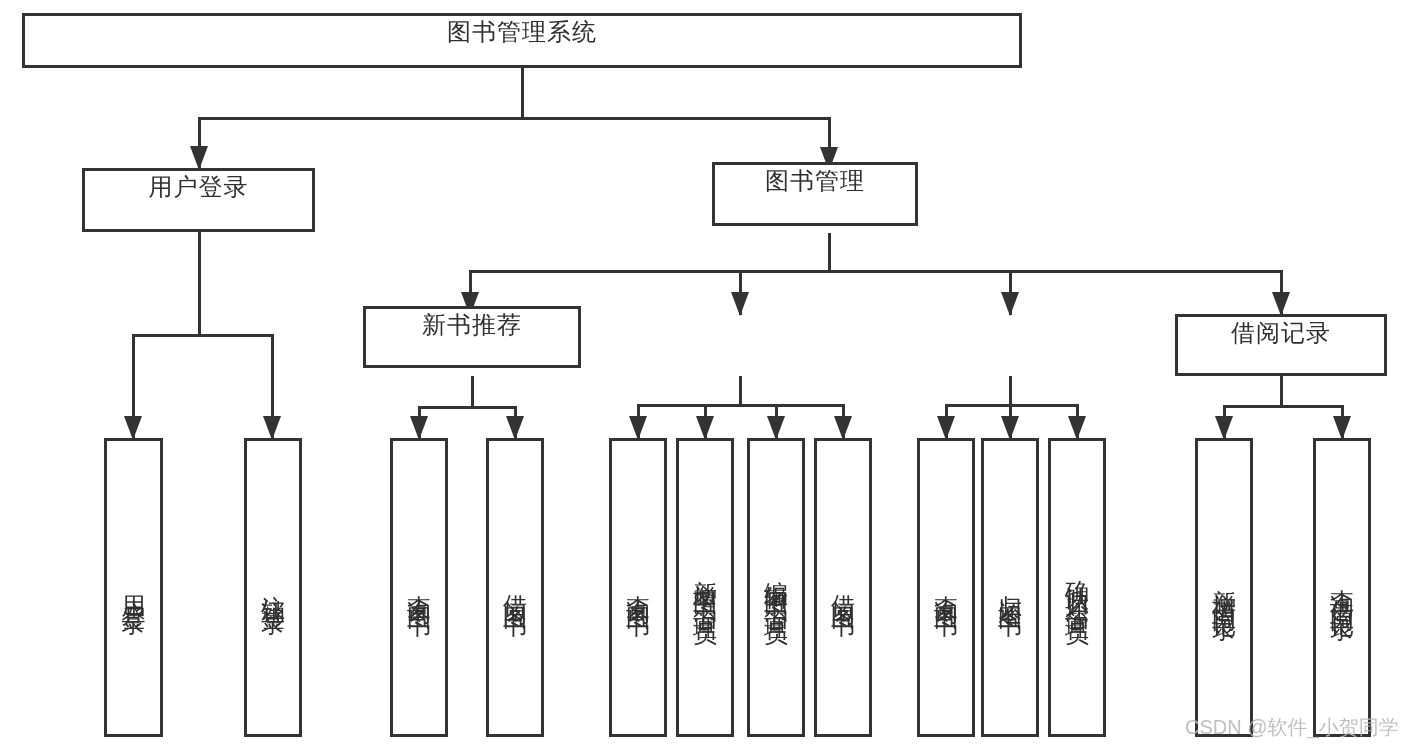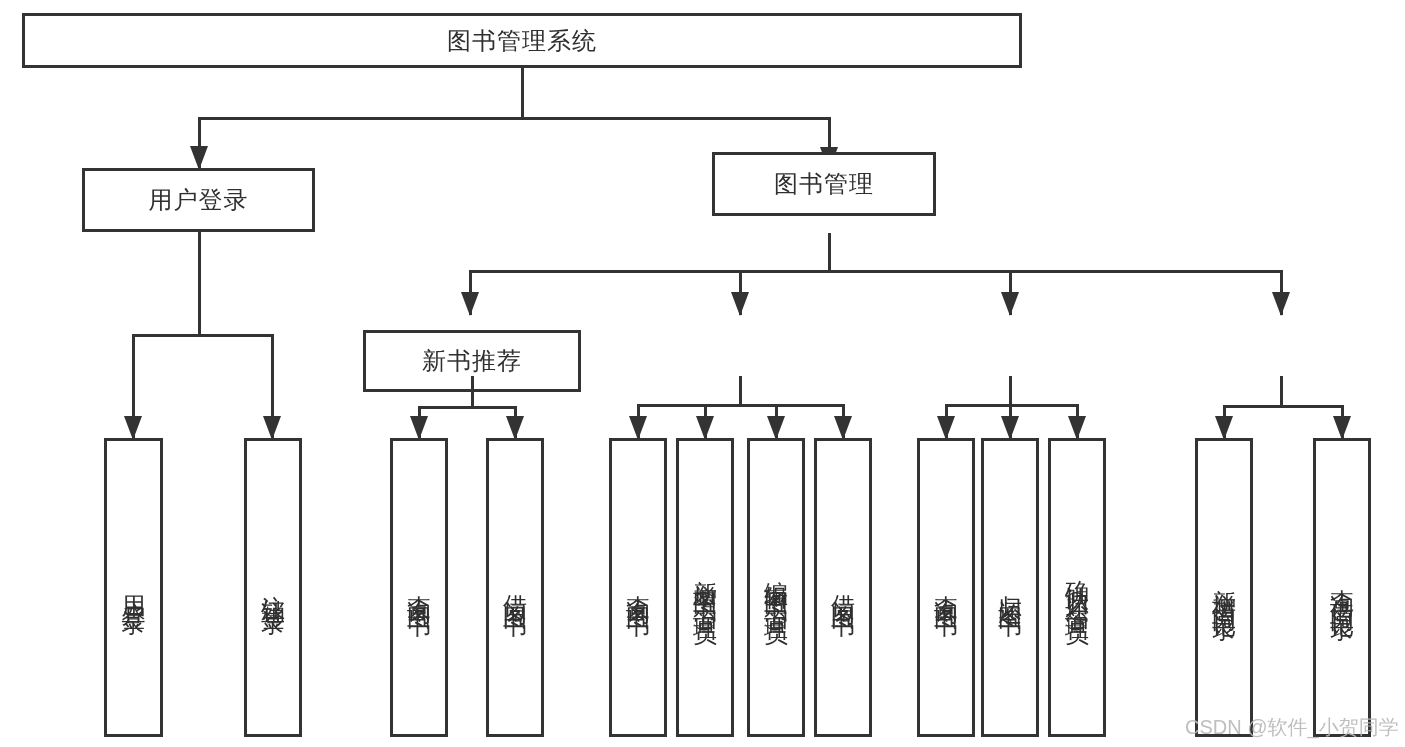--- a/index.html
+++ b/index.html
@@ -8,21 +8,21 @@
     --background:#ffffff;
     --watermark:#b8b8b8;
   }
   html,body{margin:0;padding:0;background:var(--background);}
   .canvas{
     position:relative;width:1405px;height:747px;background:var(--background);
     overflow:hidden;font-family:"Liberation Sans","DejaVu Sans",sans-serif;
   }
   .node{
     position:absolute;box-sizing:border-box;border:3px solid var(--line);
-    background:var(--background);display:flex;align-items:center;justify-content:center;
+    background:var(--background);display:flex;align-items:flex-start;justify-content:center;
     color:var(--text);font-size:24px;letter-spacing:1px;
   }
   .leaf{
     position:absolute;box-sizing:border-box;border:3px solid var(--line);
     background:var(--background);display:flex;align-items:center;justify-content:center;
     color:var(--text);font-size:24px;top:438px;width:58px;height:299px;
   }
   .leaf span{
     writing-mode:vertical-rl;letter-spacing:6px;line-height:1;white-space:nowrap;
   }
@@ -50,21 +50,21 @@
   <div class="vline" style="left:521px;top:68px;height:50px"></div>
   <div class="hline" style="left:198px;top:117px;width:633px"></div>
   <div class="vline" style="left:198px;top:117px;height:52px"></div>
   <div class="arrow" style="left:190px;top:146px"></div>
   <div class="vline" style="left:828px;top:117px;height:53px"></div>
   <div class="arrow" style="left:820px;top:147px"></div>
 
   <div class="node" style="left:82px;top:168px;width:233px;height:64px">
     <span>用户登录</span>
   </div>
-  <div class="node" style="left:712px;top:152px;width:224px;height:64px">
+  <div class="node" style="left:712px;top:162px;width:206px;height:64px">
     <span>图书管理</span>
   </div>
 
   <div class="vline" style="left:198px;top:232px;height:104px"></div>
   <div class="hline" style="left:132px;top:334px;width:141px"></div>
   <div class="vline" style="left:132px;top:334px;height:105px"></div>
   <div class="arrow" style="left:124px;top:416px"></div>
   <div class="vline" style="left:271px;top:334px;height:105px"></div>
   <div class="arrow" style="left:263px;top:416px"></div>
 
@@ -72,22 +72,25 @@
   <div class="hline" style="left:469px;top:270px;width:813px"></div>
   <div class="vline" style="left:469px;top:270px;height:45px"></div>
   <div class="arrow" style="left:461px;top:292px"></div>
   <div class="vline" style="left:739px;top:270px;height:45px"></div>
   <div class="arrow" style="left:731px;top:292px"></div>
   <div class="vline" style="left:1009px;top:270px;height:45px"></div>
   <div class="arrow" style="left:1001px;top:292px"></div>
   <div class="vline" style="left:1280px;top:270px;height:45px"></div>
   <div class="arrow" style="left:1272px;top:292px"></div>
 
-  <div class="node" style="left:363px;top:330px;width:218px;height:62px">
+  <div class="node" style="left:363px;top:306px;width:218px;height:62px">
     <span>新书推荐</span>
+  </div>
+  <div class="node" style="left:1175px;top:314px;width:212px;height:62px">
+    <span>借阅记录</span>
   </div>
 
   <div class="vline" style="left:471px;top:376px;height:33px"></div>
   <div class="hline" style="left:418px;top:406px;width:99px"></div>
   <div class="vline" style="left:418px;top:406px;height:33px"></div>
   <div class="arrow" style="left:410px;top:416px"></div>
   <div class="vline" style="left:514px;top:406px;height:33px"></div>
   <div class="arrow" style="left:506px;top:416px"></div>
 
   <div class="vline" style="left:739px;top:376px;height:31px"></div>

